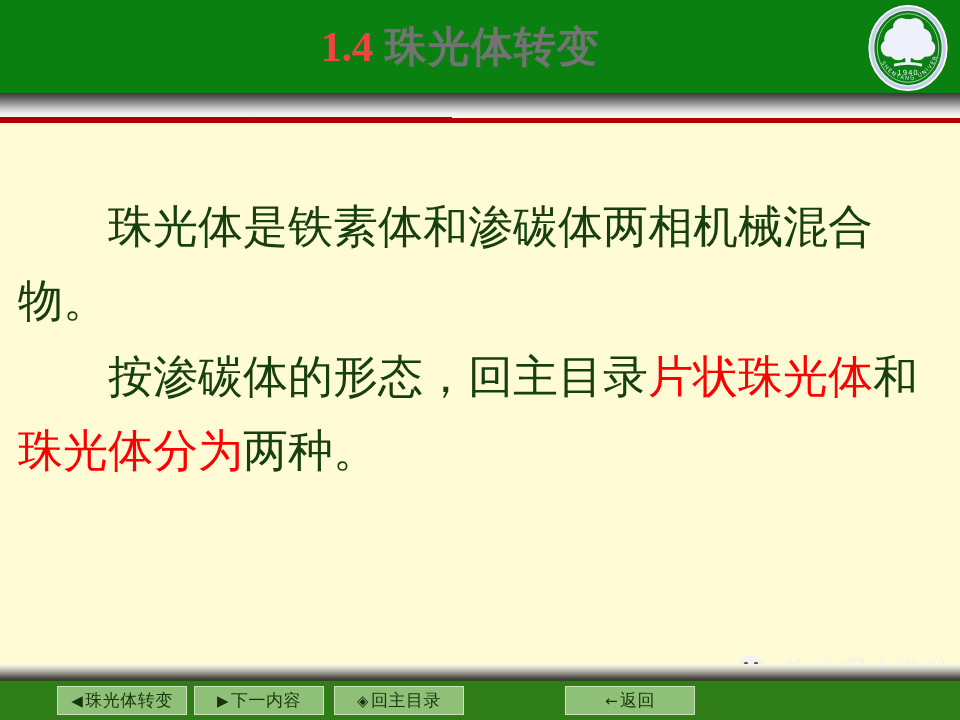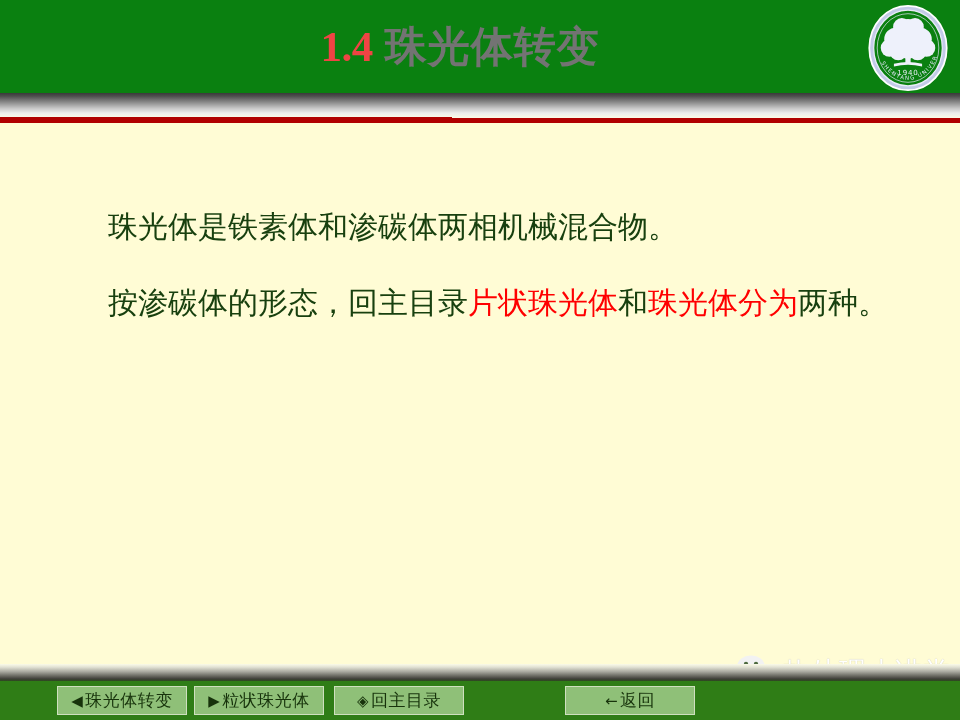--- a/index.html
+++ b/index.html
@@ -95,21 +95,21 @@
   .content {
     position: absolute;
     left: 0;
     top: 190px;
     width: 960px;
     padding: 0 24px 0 18px;
     box-sizing: border-box;
   }
   .para {
     color: #18400f;
-    font-size: 30px;
+    font-size: 45px;
     line-height: 74px;
     font-family: "DejaVu Sans", "Liberation Sans", sans-serif;
     text-indent: 90px;
     letter-spacing: 0px;
     margin: 0;
     word-break: break-all;
   }
   .para.second {
     margin-top: 2px;
   }
@@ -254,21 +254,21 @@
   <div class="footer-shadow"></div>
   <div class="footer-band"></div>
 
   <div class="nav-row">
     <div class="nav-btn b1">
       <span class="nav-glyph">◀</span>
       <span>珠光体转变</span>
     </div>
     <div class="nav-btn b2">
       <span class="nav-glyph">▶</span>
-      <span>粒状珠光体</span>
+      <span>下一内容</span>
     </div>
     <div class="nav-btn b3">
       <span class="nav-glyph">◈</span>
       <span>回主目录</span>
     </div>
     <div class="nav-btn b4">
       <span class="nav-glyph">←</span>
       <span>返回</span>
     </div>
   </div>

